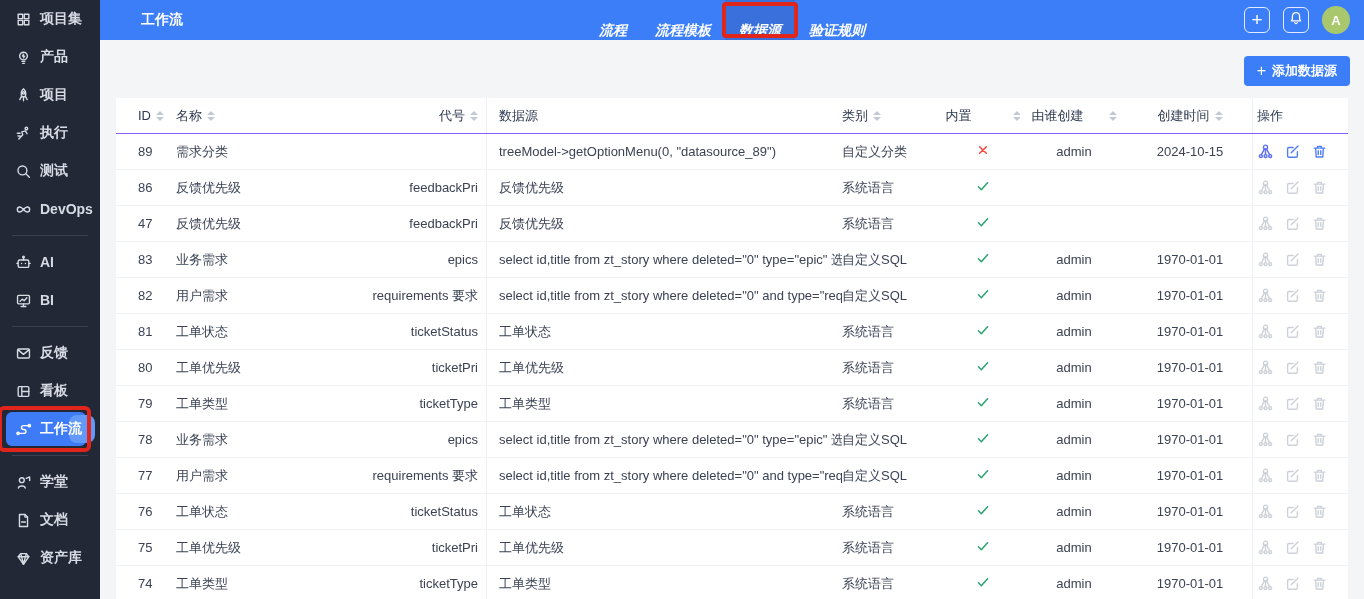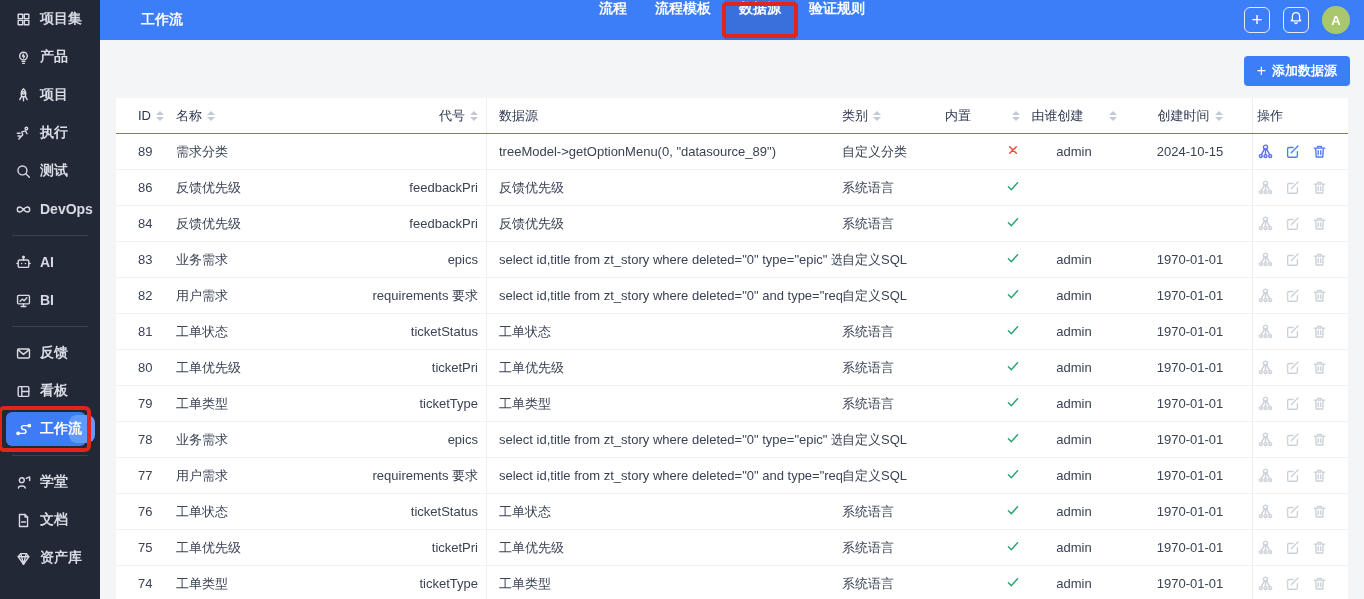--- a/index.html
+++ b/index.html
@@ -16,21 +16,21 @@
   .sb-item.active .sb-pill { position:absolute; left:6px; right:14px; top:2px; bottom:2px; background:var(--active-item); border-radius:6px; z-index:0; }
   .sb-item.active .sb-notch { position:absolute; right:5px; top:5px; width:26px; bottom:5px; background:#639af9; border-radius:8px; z-index:0; }
   .sb-item.active .sb-icon, .sb-item.active .sb-label { position:relative; z-index:1; color:#fff; }
   .annotation-box { position:absolute; border:4px solid var(--highlight); border-radius:6px; pointer-events:none; z-index:20; }
   .sb-item .annotation-box { left:-2px; right:9px; top:-4px; bottom:-4px; }
 
   
   .topbar { position:absolute; left:100px; top:0; right:0; height:40px; background:var(--topbar); display:flex; align-items:center; z-index:4; }
   .tb-title { display:flex; align-items:center; gap:8px; color:#fff; padding-left:16px; font-size:14px; font-weight:700; }
   .tb-tabs { position:absolute; left:50%; transform:translateX(-50%); top:0; height:40px; display:flex; align-items:stretch; }
-  .tab { position:relative; display:flex; align-items:flex-start; padding:0 14px; color:#fff; font-size:14px; font-weight:700; cursor:pointer; }
+  .tab { position:relative; display:flex; align-items:flex-end; padding:0 14px; color:#fff; font-size:14px; font-weight:700; cursor:pointer;font-style:italic; }
   .tab.active { background:var(--active-tab); }
   .tab .annotation-box { left:-3px; right:-3px; top:2px; bottom:2px; border-radius:4px; }
   .tb-right { position:absolute; right:14px; top:0; height:40px; display:flex; align-items:center; gap:13px; }
   .tb-btn { width:26px; height:26px; border:1px solid rgba(255,255,255,.85); border-radius:6px; display:flex; align-items:center; justify-content:center; color:#fff; cursor:pointer; }
   .tb-btn.plus { font-size:19px; font-weight:400; line-height:1; padding-bottom:2px; }
   .tb-btn svg { width:16px; height:16px; }
   .avatar { width:28px; height:28px; border-radius:50%; background:var(--avatar); color:#fff; font-size:13px; font-weight:700; display:flex; align-items:center; justify-content:center; cursor:pointer; }
 
   
   .content { position:absolute; left:100px; top:40px; right:0; bottom:0; background:#f4f5f7; }
@@ -39,21 +39,21 @@
 
   .table { position:absolute; left:16px; right:16px; top:58px; bottom:-10px; background:#fff; overflow:hidden; }
   .tr { display:flex; align-items:center; height:36px; border-bottom:1px solid #f0f2f5; font-size:13px; color:#3a4254; }
   .tr.head { color:#2e3850; font-weight:400; border-bottom:1px solid #8b5cf6; }
   .td { display:flex; align-items:center; height:100%; padding-right:8px; overflow:hidden; white-space:nowrap; }
   .c-id { width:60px; padding-left:22px; flex:none; }
   .c-name { width:150px; flex:none; }
   .c-code { width:160px; flex:none;justify-content:flex-end; }
   .c-source { flex:1; min-width:0; border-left:1px solid #edeff3; padding-left:12px; }
   .c-category { width:104px; flex:none; }
-  .c-builtin { width:74px; flex:none; justify-content:flex-end; padding-right:0;gap:36px; }
+  .c-builtin { width:74px; flex:none; justify-content:center; padding-right:0;gap:36px; }
   .c-creator { width:108px; flex:none; justify-content:center; padding-right:0;gap:20px; }
   .c-created { width:124px; flex:none; justify-content:center; padding-right:0; }
   .c-actions { width:96px; flex:none; border-left:1px solid #edeff3; padding-left:4px; gap:10px; }
 
   .sorter { display:inline-flex; flex-direction:column; gap:2px; margin-left:5px; }
   .sorter i { display:block; width:0; height:0; border-left:4px solid transparent; border-right:4px solid transparent; }
   .sorter .up { border-bottom:4px solid #c3c9d4; }
   .sorter .dn { border-top:4px solid #c3c9d4; }
 
   .mark svg { width:14px; height:14px; }
@@ -397,21 +397,21 @@
                 </svg>
               </span>
               <span class="act trash off">
                 <svg viewBox="0 0 16 16" fill="none" stroke="currentColor" stroke-width="1.3" stroke-linecap="round" stroke-linejoin="round">
                   <path d="M3 4.8h10M6.3 4.8V3.2h3.4v1.6M4.4 4.8l.5 8.4h6.2l.5-8.4M6.8 7.2v3.6M9.2 7.2v3.6"></path>
                 </svg>
               </span>
             </div>
           </div>
           <div class="tr">
-            <div class="td c-id">84</div>
+            <div class="td c-id">47</div>
             <div class="td c-name">反馈优先级</div>
             <div class="td c-code">feedbackPri</div>
             <div class="td c-source">反馈优先级</div>
             <div class="td c-category">系统语言</div>
             <div class="td c-builtin">
               <span class="mark yes"><svg viewBox="0 0 16 16" fill="none" stroke="currentColor" stroke-width="1.7" stroke-linecap="round" stroke-linejoin="round">
                   <path d="m2.8 8.8 3.3 3.4L13.2 4.2"></path>
                 </svg></span>
             </div>
             <div class="td c-creator"></div>

